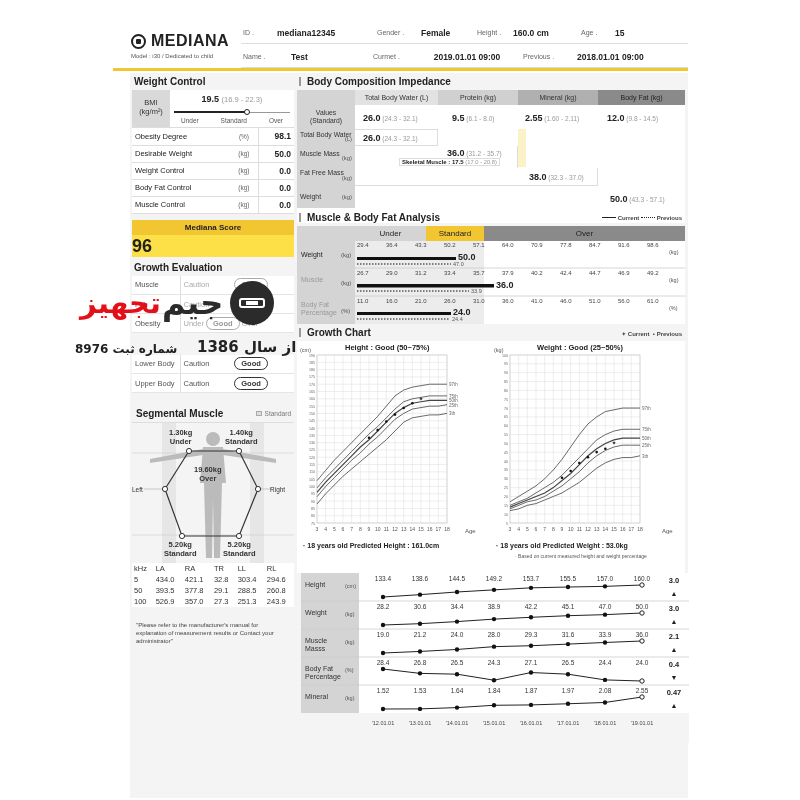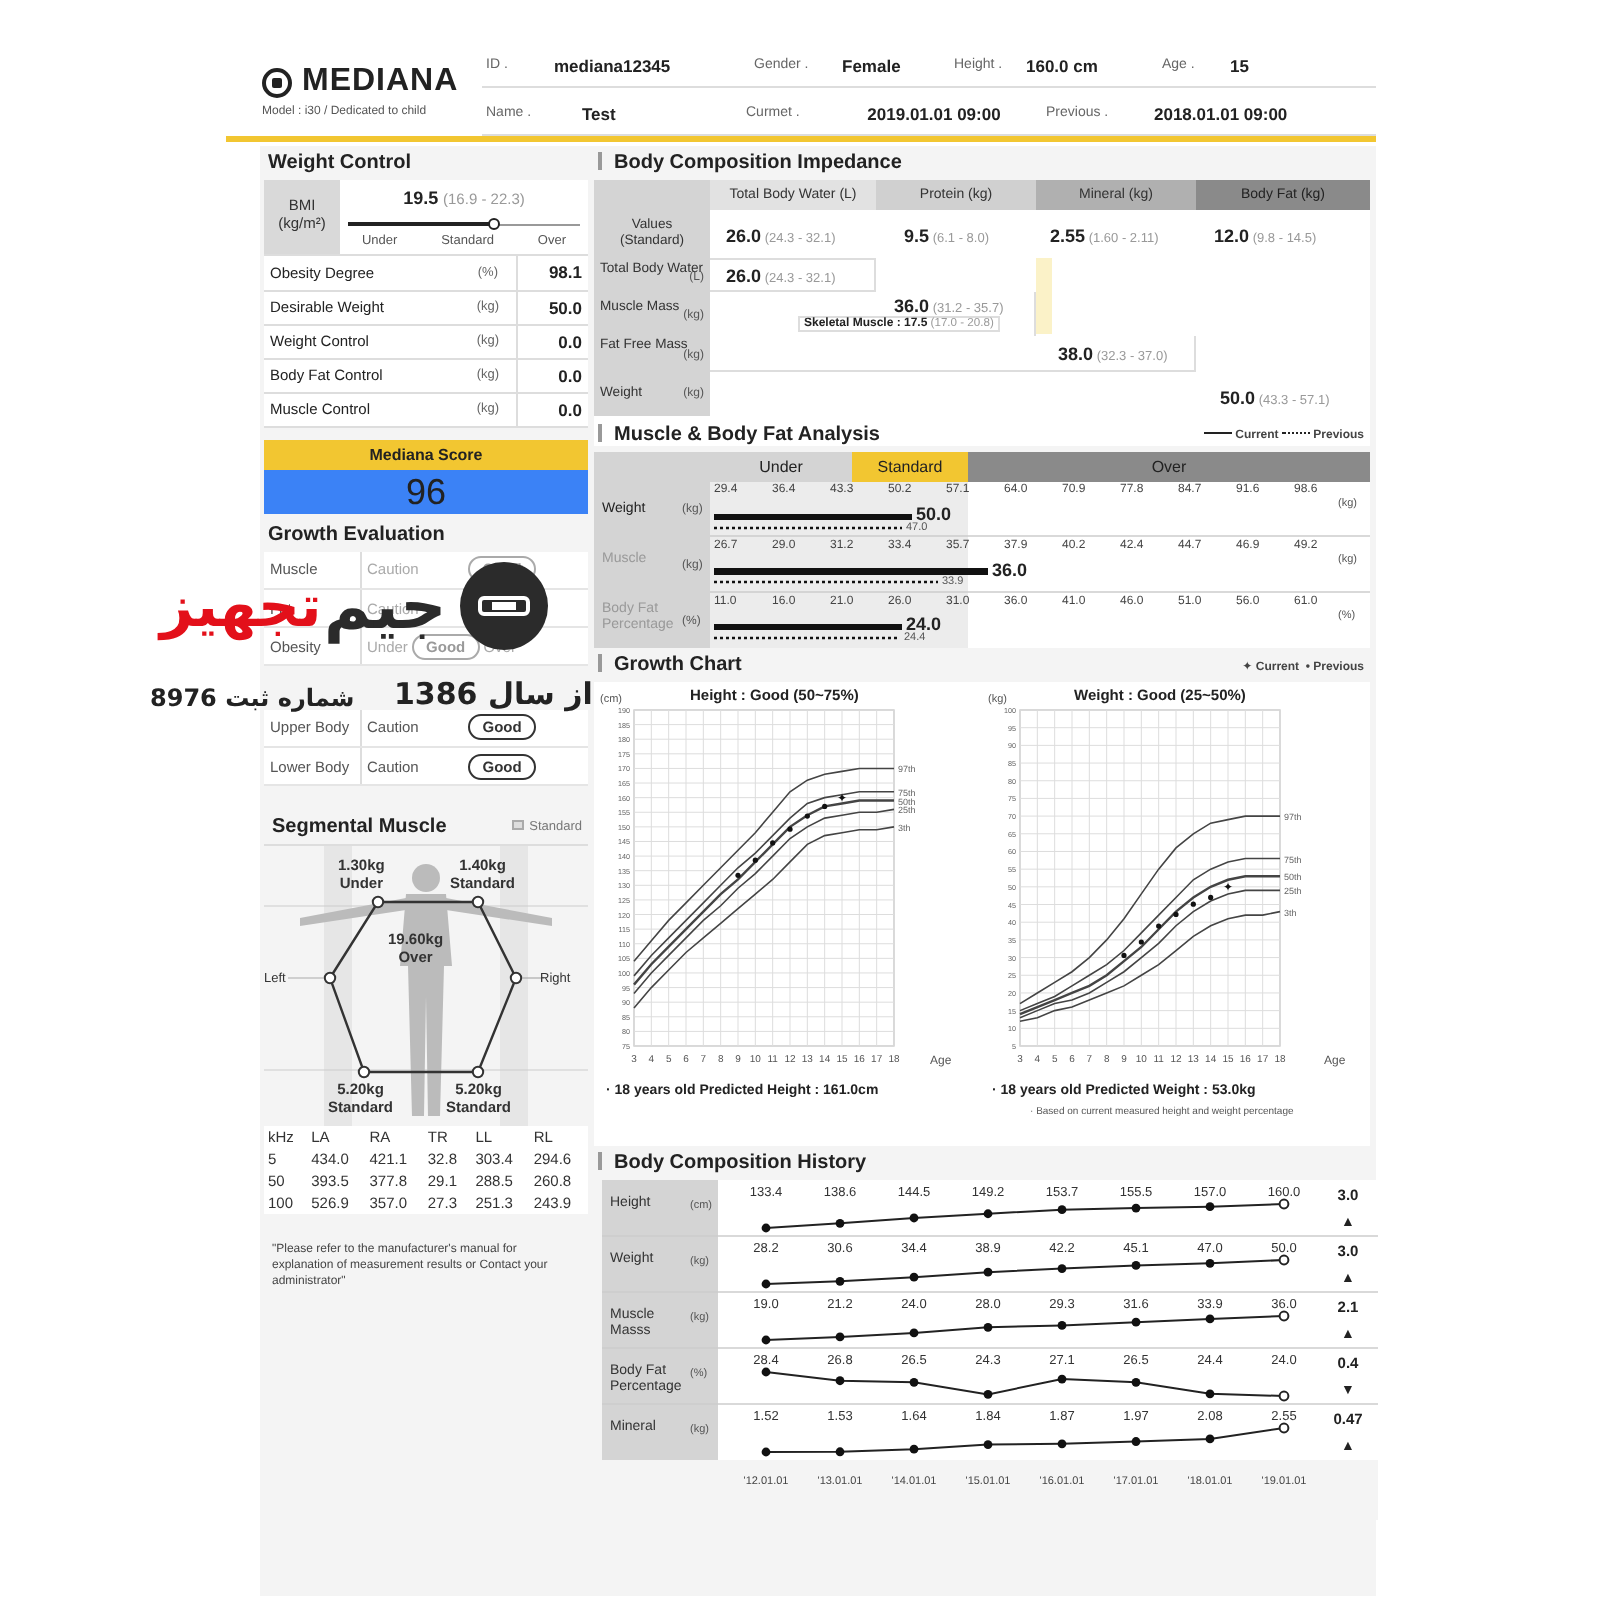--- a/index.html
+++ b/index.html
@@ -39,21 +39,21 @@
   .bmi-r { flex: 1; position: relative; }
   .bmi-val { text-align: center; font-size: 8.5px; padding-top: 4px; }
   .bmi-val b { font-size: 9px; }
   .bmi-val span { color: #999; font-size: 7.5px; }
   .bmi-track { position: absolute; left: 4px; right: 4px; top: 22px; height: 1px; background: #999; }
   .bmi-fill { position: absolute; left: 4px; width: 72px; top: 21px; height: 2px; background: #222; }
   .bmi-dot { position: absolute; left: 74px; top: 19px; width: 6px; height: 6px; border: 1.5px solid #222; border-radius: 50%; background: #fff; }
   .bmi-lbls { position: absolute; left: 0; right: 0; top: 27px; display: flex; justify-content: space-around; font-size: 6.5px; color: #555; }
 
   .score-h { width: 162px; margin: 6px 0 0 2px; background: #f2c631; font-size: 8px; font-weight: bold; text-align: center; height: 15px; line-height: 15px; }
-  .score-v { width: 162px; margin-left: 2px; background: #3b82f6; font-size: 18px; font-weight: normal; text-align: center; height: 22px; line-height: 22px; }
+  .score-v { width: 162px; margin-left: 2px; background: #fde047; font-size: 18px; font-weight: bold; text-align: left; height: 22px; line-height: 22px; }
 
   .ge { width: 162px; margin-left: 2px; background: #fff; font-size: 7.5px; }
   .ge td { height: 19px; border-bottom: 1px solid #e5e5e5; padding: 0 3px; color: #555; }
   .ge td.c1 { border-right: 1px solid #ddd; width: 48px; }
   .pill { display: inline-block; border: 1.5px solid #333; border-radius: 8px; padding: 1px 6px; font-size: 7.5px; font-weight: bold; color: #333; }
   .pill.light { border-color: #aaa; color: #999; }
 
   .seg-head { display: flex; justify-content: space-between; align-items: center; width: 162px; margin-left: 2px; border-bottom: 1px solid #ddd; }
   .seg-std { font-size: 6.5px; color: #777; padding-right: 3px; }
   .seg-std .box { display: inline-block; width: 6px; height: 5px; border: 1px solid #aaa; background: #ddd; margin-right: 3px; }
@@ -183,26 +183,26 @@
             <td><span class="pill light">Good</span></td>
           </tr>
       <tr>
             <td class="c1">Obesity</td>
             <td colspan="2" style="color:#aaa"><span>Under</span> <span class="pill light">Good</span> <span>Over</span></td>
           </tr>
       <tr>
             <td colspan="3" style="height:22px;border:none;background:#f4f4f4"></td>
           </tr>
       <tr>
-            <td class="c1">Upper Body</td>
+            <td class="c1">Lower Body</td>
             <td>Caution</td>
             <td><span class="pill">Good</span></td>
           </tr>
       <tr>
-            <td class="c1">Lower Body</td>
+            <td class="c1">Upper Body</td>
             <td>Caution</td>
             <td><span class="pill">Good</span></td>
           </tr>
     </tbody>
       </table>
 
     <div class="seg-head" style="margin-top:12px">
       <div class="sec-title">Segmental Muscle</div>
       <div class="seg-std"><span class="box"></span><span>Standard</span></div>
     </div>
@@ -587,21 +587,20 @@
       <div style="position:absolute;left:240px;top:2px;font-size:7.5px;font-weight:bold">Weight : Good (25~50%)</div>
       <div style="position:absolute;left:3px;top:6px;font-size:5.5px;color:#555">(cm)</div>
       <div style="position:absolute;left:197px;top:6px;font-size:5.5px;color:#555">(kg)</div>
       <div style="position:absolute;left:168px;top:187px;font-size:6px;color:#555">Age</div>
       <div style="position:absolute;left:365px;top:187px;font-size:6px;color:#555">Age</div>
       <div style="position:absolute;left:6px;top:201px;font-size:7px;font-weight:bold">· <span>18 years old Predicted Height : 161.0cm</span></div>
       <div style="position:absolute;left:199px;top:201px;font-size:7px;font-weight:bold">· <span>18 years old Predicted Weight : 53.0kg</span></div>
       <div style="position:absolute;left:218px;top:212px;font-size:5px;color:#555">· <span>Based on current measured height and weight percentage</span></div>
     </div>
 
-    <div class="sec-title"><span class="bar"></span><span>Body Composition History</span></div>
     <div class="hist">
       <svg id="hist-svg" width="388" height="170">
           <rect x="0" y="0" width="58" height="140" fill="#d4d4d4"></rect>
           <polyline points="82,24 119,21.65413533834587 156,18.99248120300752 193,16.872180451127825 230,14.842105263157901 267,14.030075187969924 304,13.353383458646617 341,12" fill="none" stroke="#222" stroke-width="1"></polyline>
           <circle cx="82" cy="24" r="2.2" fill="#111"></circle>
           <text x="82" y="8" font-size="6.5" fill="#333" text-anchor="middle">133.4</text>
           <circle cx="119" cy="21.65413533834587" r="2.2" fill="#111"></circle>
           <text x="119" y="8" font-size="6.5" fill="#333" text-anchor="middle">138.6</text>
           <circle cx="156" cy="18.99248120300752" r="2.2" fill="#111"></circle>
           <text x="156" y="8" font-size="6.5" fill="#333" text-anchor="middle">144.5</text>

